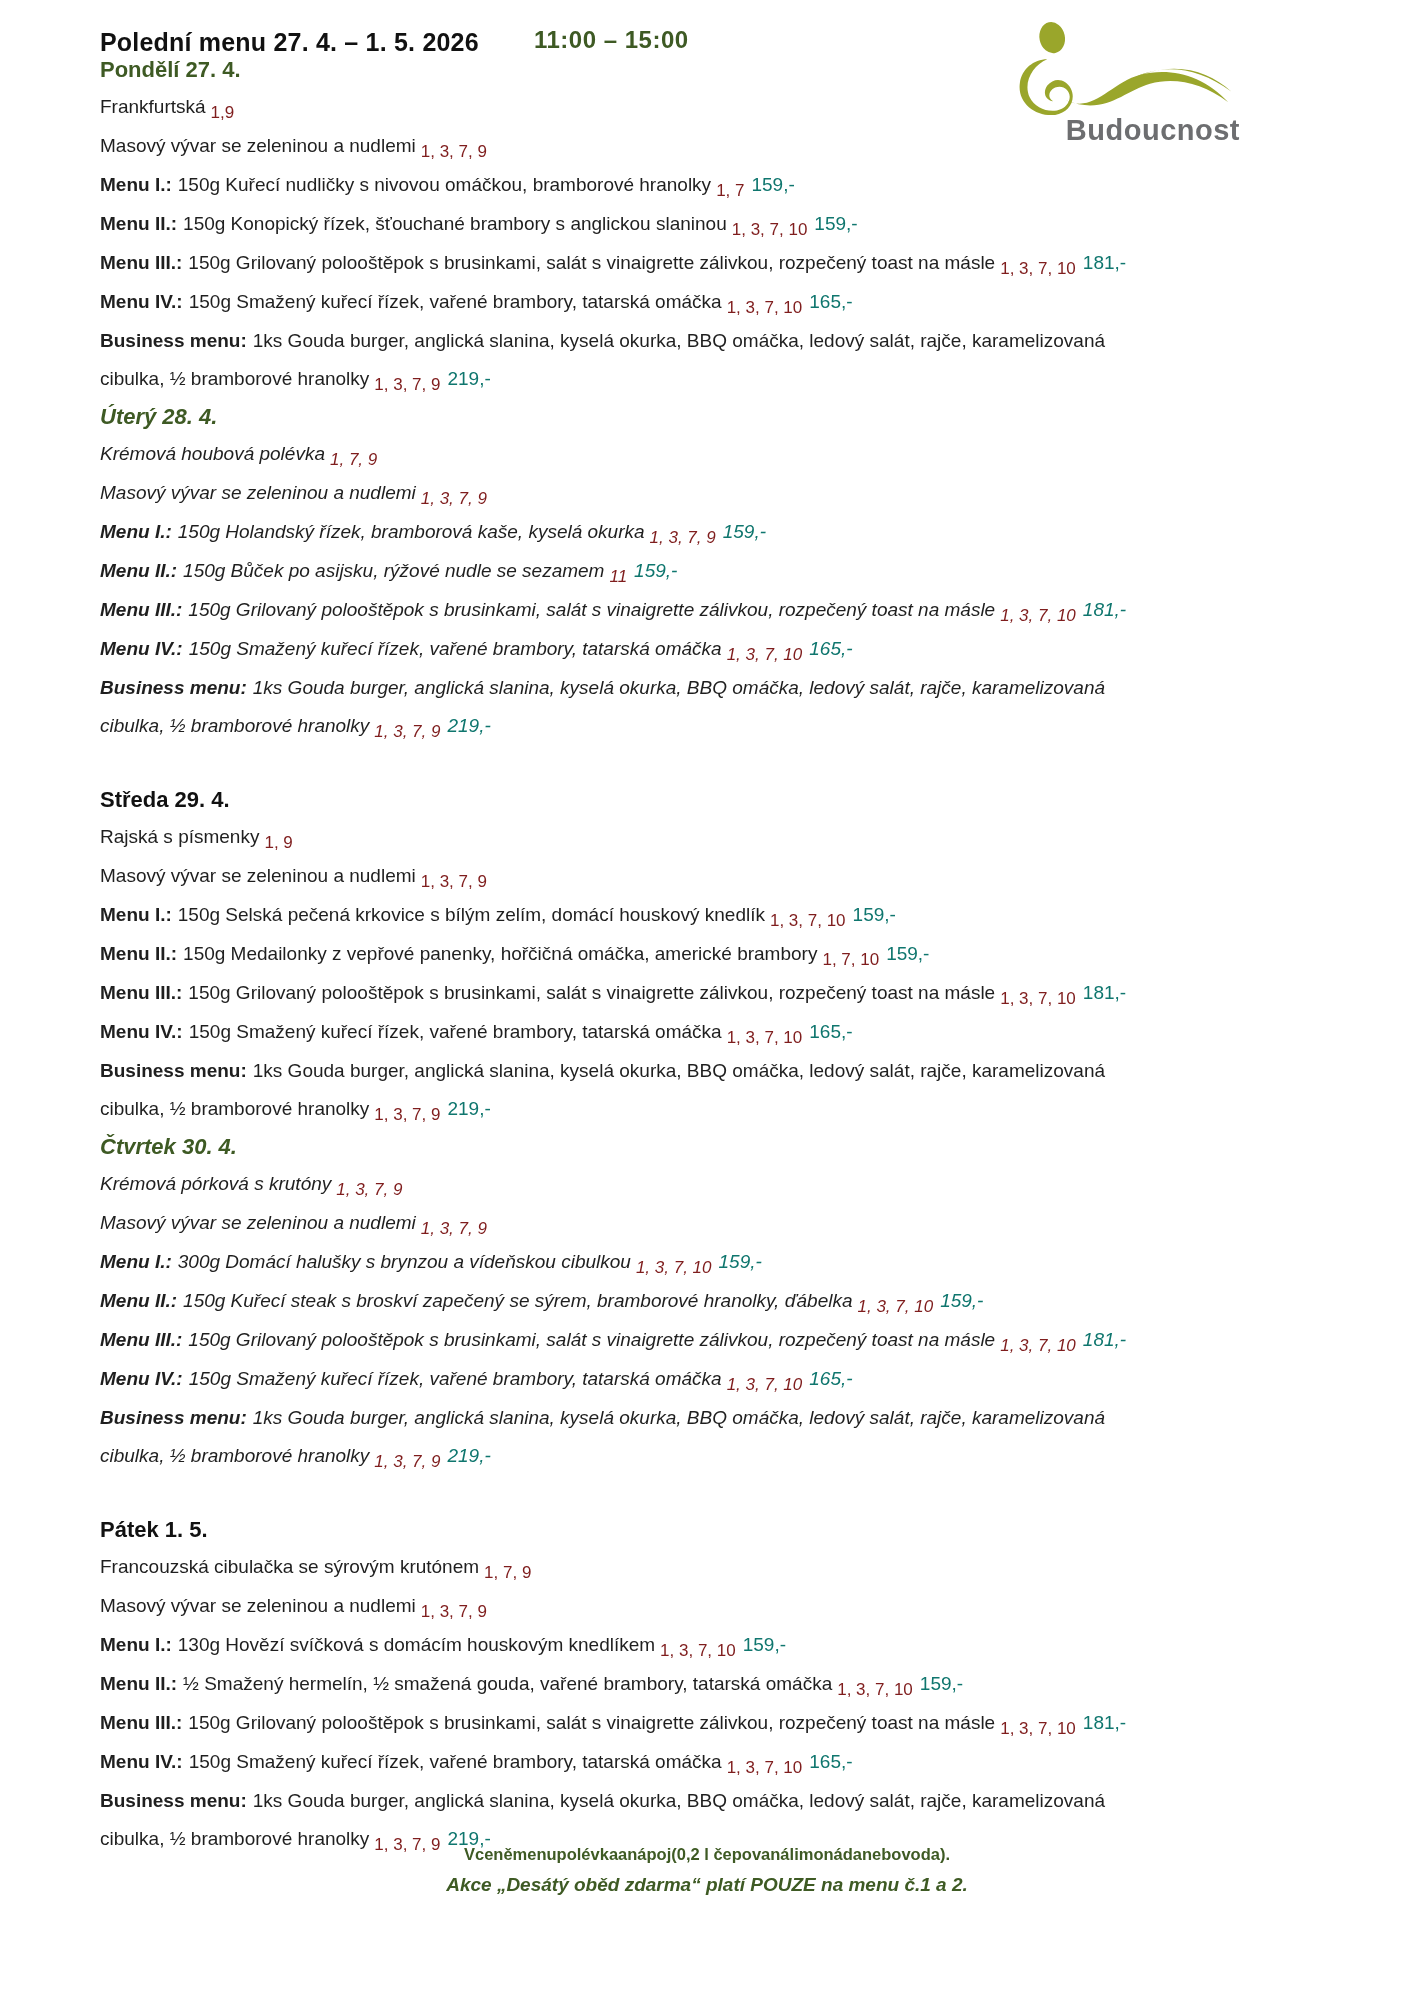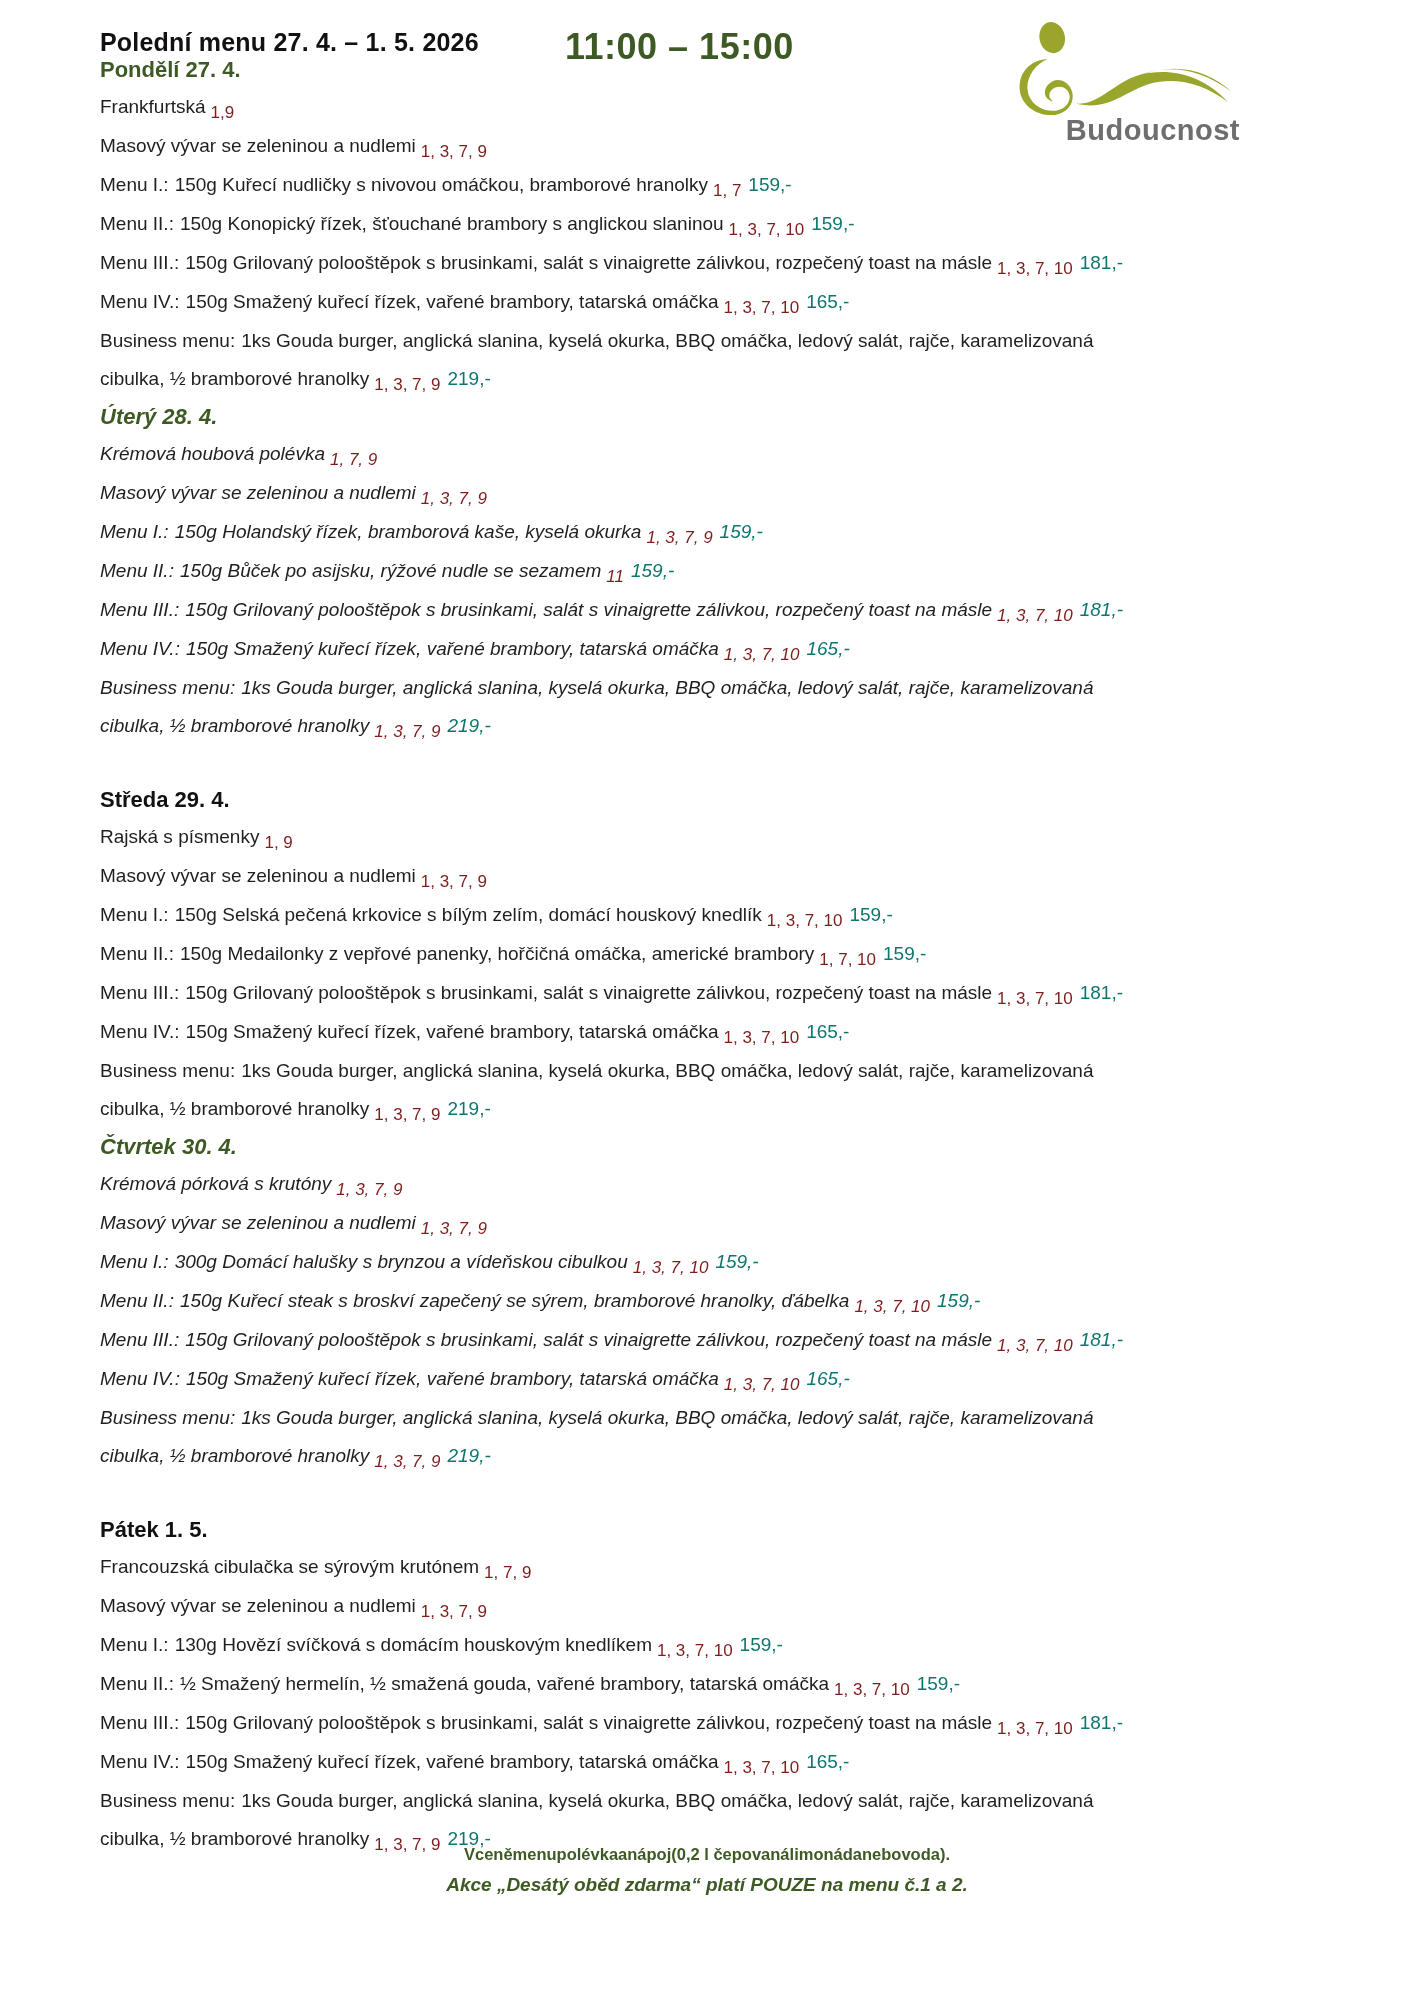--- a/index.html
+++ b/index.html
@@ -1,30 +1,30 @@
 <!DOCTYPE html>
 <html><head>
 <meta charset="utf-8">
 <style>
   html,body{margin:0;padding:0;background:#ffffff;}
   body{font-family:"Liberation Sans", sans-serif; color:#1f1f1f;}
   .page{position:relative;width:1414px;height:2000px;background:#fff;overflow:hidden;}
   .content{position:absolute;left:100px;top:28px;width:1260px;}
   .doc-title{font-size:25px;font-weight:bold;color:#111;letter-spacing:.2px;}
-  .hours{position:absolute;left:565px;top:26px;font-size:36px;font-weight:bold;color:#3e5a24;letter-spacing:.5px;}
+  .hours{position:absolute;left:534px;top:26px;font-size:24px;font-weight:bold;color:#3e5a24;letter-spacing:.5px;}
   .logo{position:absolute;left:1005px;top:18px;width:235px;text-align:right;}
   .logo-word{font-size:29px;font-weight:bold;color:#6d6e70;letter-spacing:.5px;margin-top:-6px;}
   .day{}
   .day.gap-lg{margin-top:46px;}
   .day.it{font-style:italic;}
   .day-h{font-size:22px;font-weight:bold;margin-bottom:10px;}
   .day-h.green{color:#3e5a24;}
   .day-h.black{color:#111;}
   .line{font-size:19px;line-height:28px;margin-bottom:10px;}
-  .lbl{font-weight:normal;margin-right:6px;}
+  .lbl{font-weight:bold;margin-right:6px;}
   .alg{color:#7f1d1d;font-size:17px;position:relative;top:5px;margin-left:5px;margin-right:7px;font-style:normal;}
   .day.it .alg{font-style:italic;}
   .price{color:#0f766e;}
   .footer{position:absolute;left:0;top:1845px;width:1414px;text-align:center;color:#3e5a24;font-weight:bold;}
   .footer-l1{font-size:16.5px;margin-bottom:10px;}
   .footer-l2{font-size:19px;font-style:italic;}
 </style>
 </head>
 <body>
 

